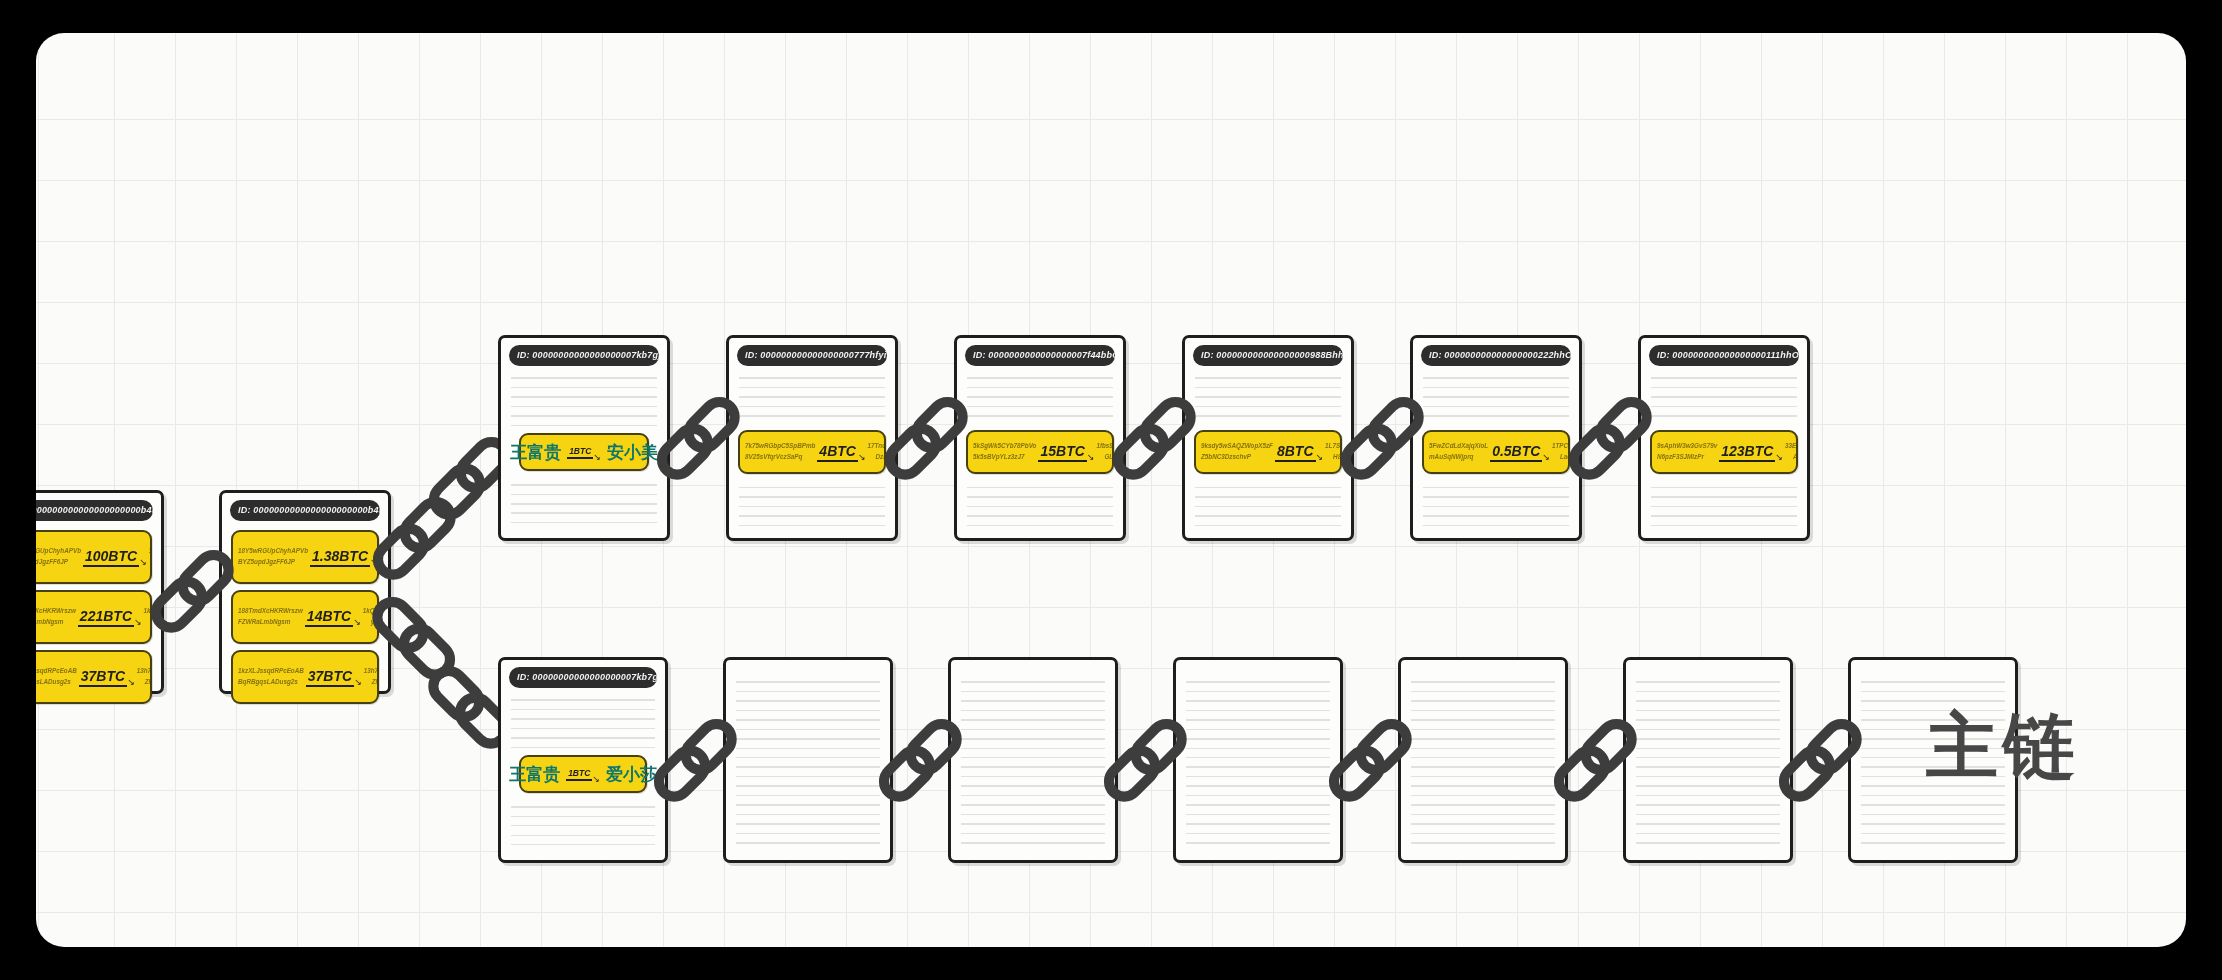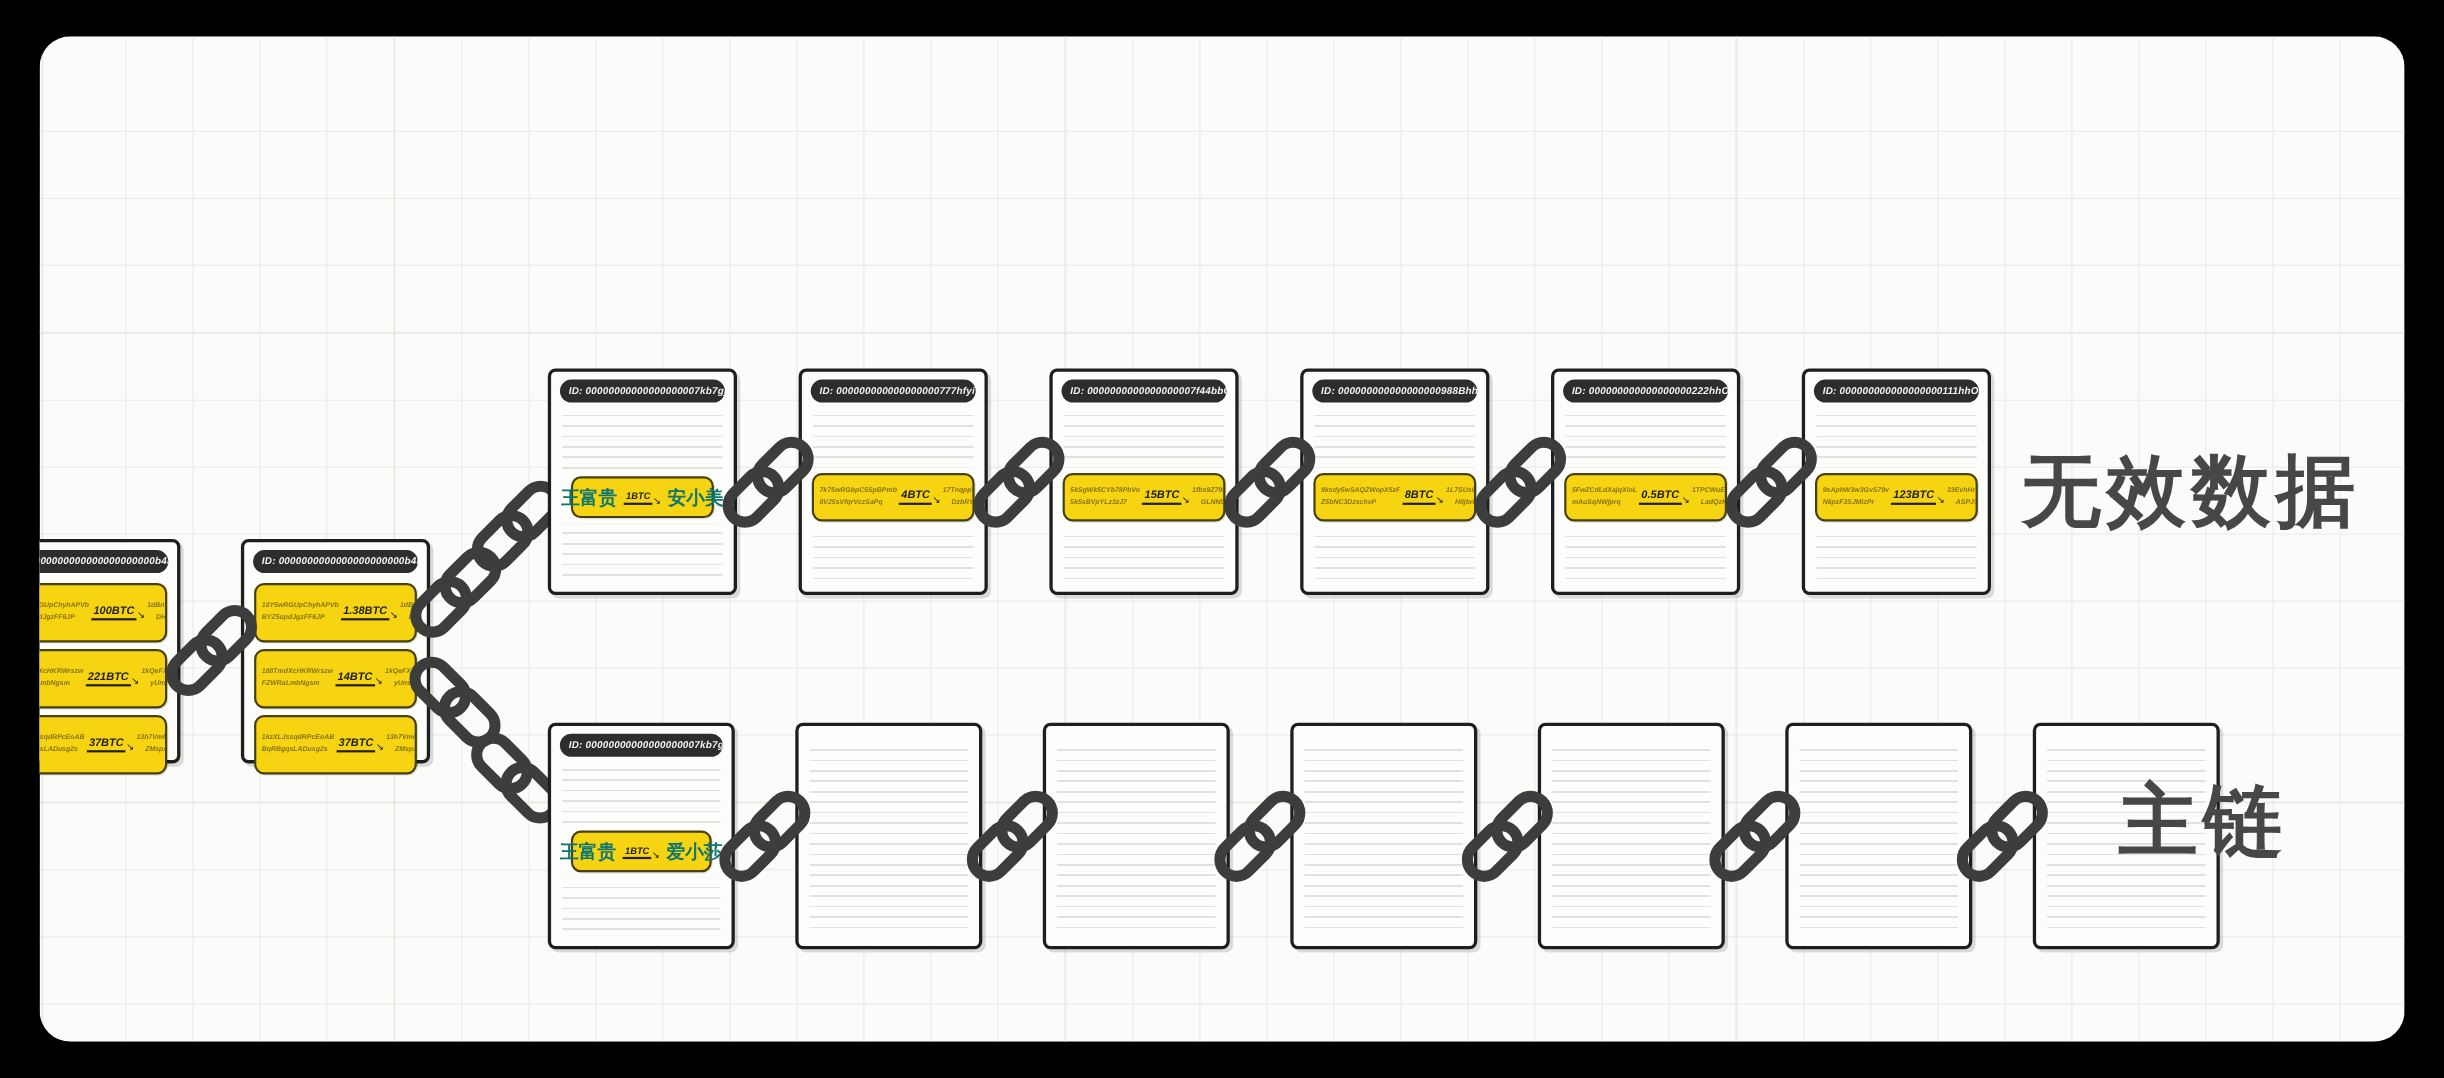--- a/index.html
+++ b/index.html
@@ -38,23 +38,23 @@
   .tx{
     background:#f6d411;border:2px solid #46400c;border-radius:9px;
     display:flex;align-items:center;justify-content:space-between;
     padding:3px 5px;color:#86730f;overflow:hidden;flex:0 0 auto;
     box-shadow:1px 1px 0 rgba(0,0,0,.12);
   }
   .parent-tx{min-height:44px;margin:3px 1px;}
   .single-tx{min-height:34px;margin:2px 1px;}
   .addr{font-size:6.3px;font-weight:bold;font-style:italic;line-height:1.7;white-space:nowrap;}
   .addr.to .l2{padding-left:8px;}
-  .amtwrap{display:flex;align-items:flex-start;margin:0 2px;flex:0 0 auto;}
+  .amtwrap{display:flex;align-items:center;margin:0 2px;flex:0 0 auto;}
   .amt{
-    font-size:10px;font-weight:bold;font-style:italic;color:#1f1f1f;
+    font-size:14px;font-weight:bold;font-style:italic;color:#1f1f1f;
     border-bottom:2px solid #1f1f1f;padding:0 2px 1px;white-space:nowrap;
   }
   .arrow{color:#1f1f1f;font-size:9px;line-height:1;transform:translateY(5px);}
   .name-tx{
     align-self:center;width:84%;min-height:34px;margin:2px 0;
     display:flex;align-items:center;justify-content:center;gap:4px;
     background:#f6d411;border:2px solid #46400c;border-radius:9px;
     box-shadow:1px 1px 0 rgba(0,0,0,.12);
   }
   .person{font-size:17px;font-weight:bold;color:#0f766e;white-space:nowrap;}
@@ -273,21 +273,20 @@
       <svg>
         <use href="#chainlink"></use>
       </svg>
     </div>
   <div class="link" style="left:1528px;top:359px;">
       <svg>
         <use href="#chainlink"></use>
       </svg>
     </div>
 
-  <div class="chain-label" style="left:1802px;top:366px;">无效数据</div>
 
   <div class="block narrow" style="left:462px;top:624px;">
     <div class="id-pill">ID: 00000000000000000007kb7gjK'k1b55ya...</div>
     <div class="rules r-lg"></div>
     <div class="name-tx">
       <span class="person">王富贵</span>
       <span class="amtwrap">
           <span class="amt">1BTC</span>
           <span class="arrow">↘</span>
         </span>

